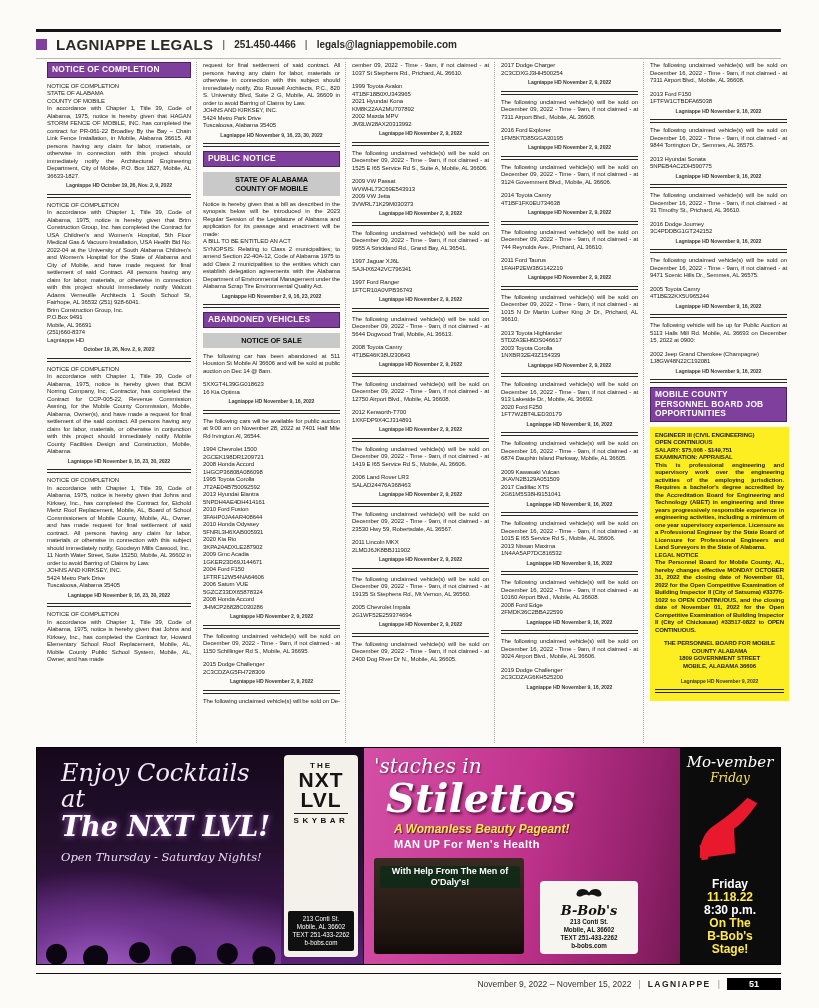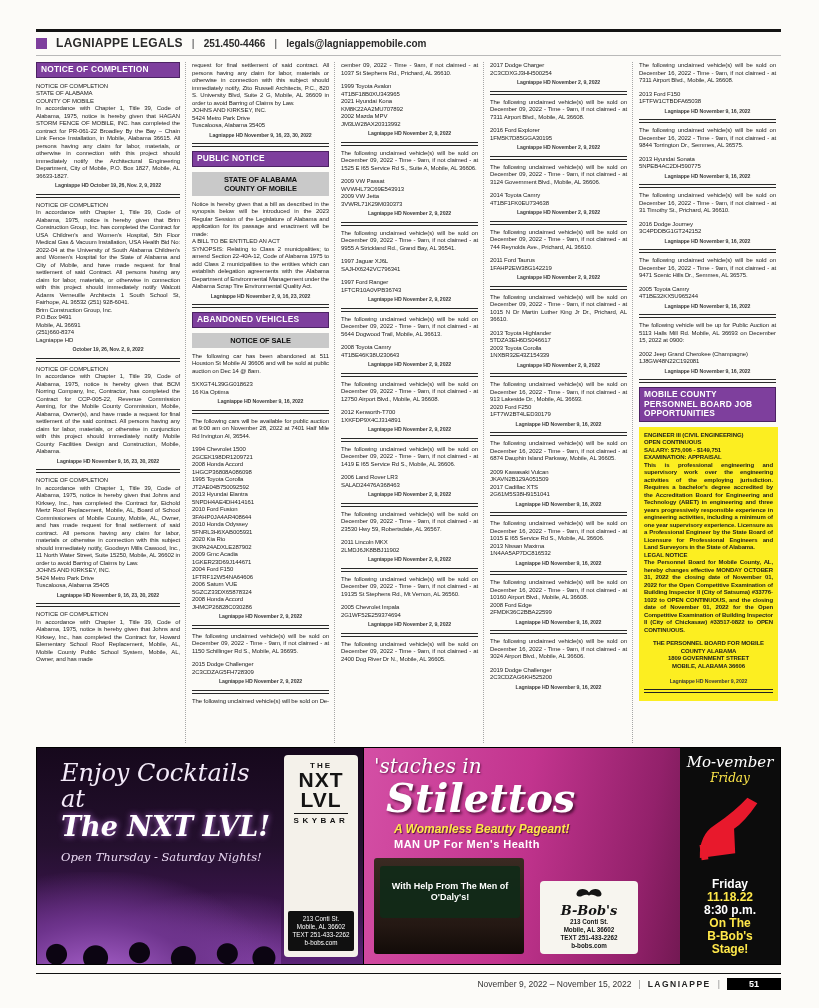--- a/index.html
+++ b/index.html
@@ -3,26 +3,26 @@
 <meta charset="utf-8">
 <style>
   html,body{margin:0;padding:0;background:#d8d8d8;}
   .page{position:relative;width:819px;height:1008px;background:#fcfbf8;overflow:hidden;
         font-family:"Liberation Sans",sans-serif;color:#1c1c1c;margin:0 auto;}
   
   .masthead{position:absolute;left:36px;right:38px;top:29px;}
   .masthead-top{height:3px;background:#141414;}
   .masthead-row{display:flex;align-items:center;gap:9px;padding:4px 0 5px 0;}
   .brand-square{width:11px;height:11px;background:#7e3f9d;flex:0 0 auto;}
-  .brand{font-weight:bold;font-size:12px;letter-spacing:.3px;color:#2a2a2a;}
+  .brand{font-weight:bold;font-size:15px;letter-spacing:.3px;color:#2a2a2a;}
   .mh-pipe{color:#777;font-weight:bold;font-size:10px;}
   .mh-phone,.mh-email{font-weight:bold;font-size:10px;color:#2a2a2a;}
   .masthead-bottom{height:1px;background:#b9b9b9;}
   
-  .columns{position:absolute;left:36px;top:62px;width:745px;height:681px;display:flex;}
+  .columns{position:absolute;left:47px;top:62px;width:745px;height:681px;display:flex;}
   .col{width:149px;box-sizing:border-box;overflow:hidden;font-size:6px;line-height:7.5px;
        letter-spacing:-0.1px;padding-right:5px;}
   .col:not(:first-child){border-left:1px dotted #a6a6a6;padding-left:6px;}
   .bar{background:#7e3f9d;border:1px solid #4c2263;color:#fff;font-weight:bold;font-size:8.4px;
        line-height:9.6px;padding:2px 4px;margin:0 0 5px 0;letter-spacing:.2px;}
   .graybox{background:#c9c9c9;text-align:center;font-weight:bold;font-size:7.4px;line-height:9px;
        padding:3px 2px;margin:0 0 5px 0;color:#101010;}
   .sep{height:2px;border-top:1px solid #2a2a2a;border-bottom:1px solid #2a2a2a;margin:4px 0;}
   .textblock{margin-bottom:4px;}
   .t-p{text-align:justify;}
@@ -57,21 +57,21 @@
   .nxt-contact{margin-top:auto;background:#101010;color:#fff;border-radius:2px;text-align:center;
           font-size:6.3px;line-height:8px;padding:4px 3px;width:100%;box-sizing:border-box;}
   .ad-st{position:relative;flex:1;box-sizing:border-box;border:1px solid #000;border-left:none;overflow:hidden;color:#fff;
           background:linear-gradient(100deg,#d44fa5 0%,#c2348e 38%,#93216b 66%,#58123f 88%,#2a0a20 100%);}
   .st-title1{position:absolute;left:10px;top:6px;font-family:"DejaVu Serif",serif;font-style:italic;font-size:20px;color:#fff;text-shadow:1px 1px 2px #701a52;}
   .st-title2{position:absolute;left:22px;top:26px;font-family:"DejaVu Serif",serif;font-style:italic;font-weight:bold;font-size:40px;color:#fff;text-shadow:2px 2px 3px #4e1038;}
   .st-sub{position:absolute;left:30px;top:74px;font-style:italic;font-weight:bold;font-size:12px;color:#ffe84a;text-shadow:1px 1px 1px #5c1242;}
   .st-manup{position:absolute;left:30px;top:90px;font-weight:bold;font-size:11px;letter-spacing:.5px;color:#fff;}
   .st-photo{position:absolute;left:10px;top:110px;width:150px;height:96px;background:linear-gradient(180deg,#3a2a22 0%,#241813 70%,#120b08 100%);border-radius:3px;}
   .st-help{position:absolute;left:16px;top:118px;width:132px;background:rgba(16,42,24,.92);border-radius:3px;
-          text-align:center;font-weight:bold;font-size:9px;line-height:11px;padding:15px 4px;color:#fff;}
+          text-align:center;font-weight:bold;font-size:9px;line-height:11px;padding:0 4px;color:#fff;}
   .st-bbobs{position:absolute;left:176px;bottom:10px;width:92px;background:#f7f5ef;color:#141414;border-radius:4px;
           text-align:center;padding:4px 3px;}
   .st-bbobs-name{font-family:"DejaVu Serif",serif;font-style:italic;font-weight:bold;font-size:13px;}
   .st-bbobs-line{font-size:6.3px;line-height:8px;font-weight:bold;}
   .st-stage{position:absolute;right:0;top:0;bottom:0;width:100px;background:#0c0c0c;}
   .st-mov{position:absolute;top:5px;left:0;right:0;text-align:center;font-family:"DejaVu Serif",serif;font-style:italic;}
   .st-mov1{font-size:15px;color:#fff;}
   .st-mov2{font-size:12px;color:#ffe84a;}
   .st-shoe{position:absolute;top:48px;left:12px;width:76px;height:62px;transform:rotate(-8deg);}
   .st-when{position:absolute;left:0;right:0;bottom:8px;text-align:center;line-height:13px;font-weight:bold;}

